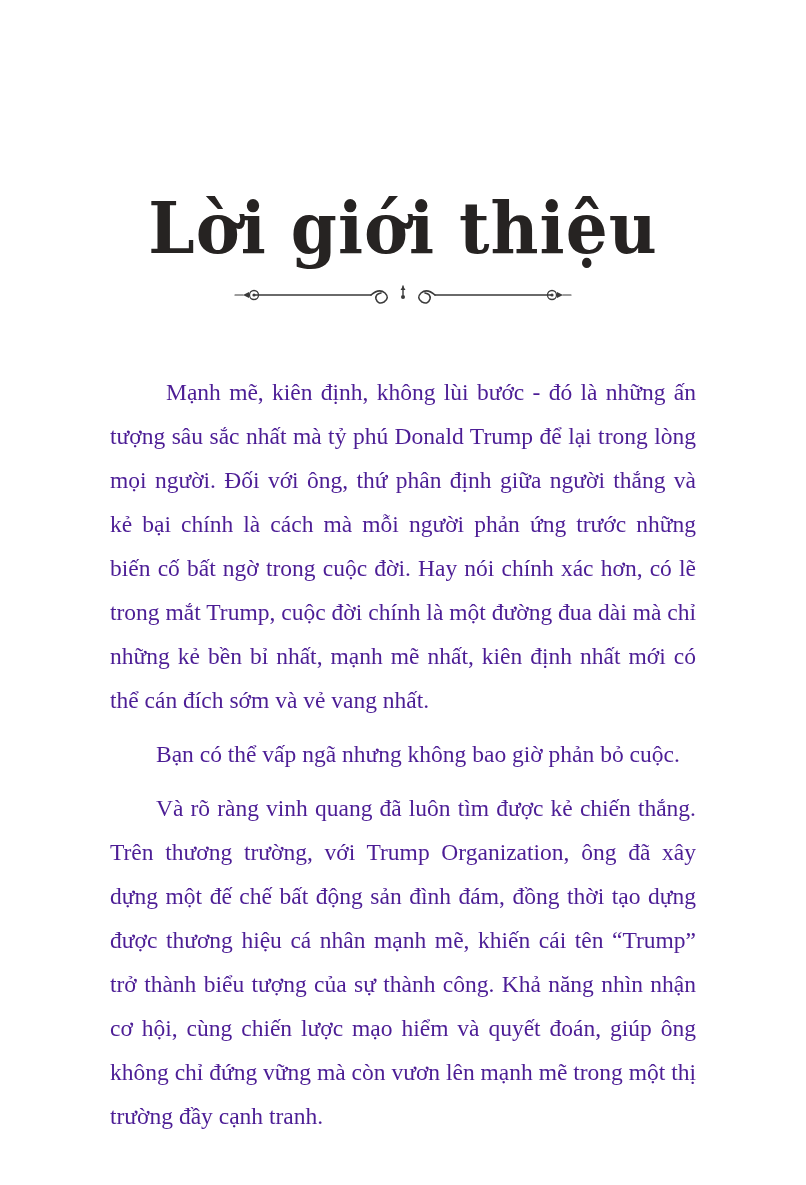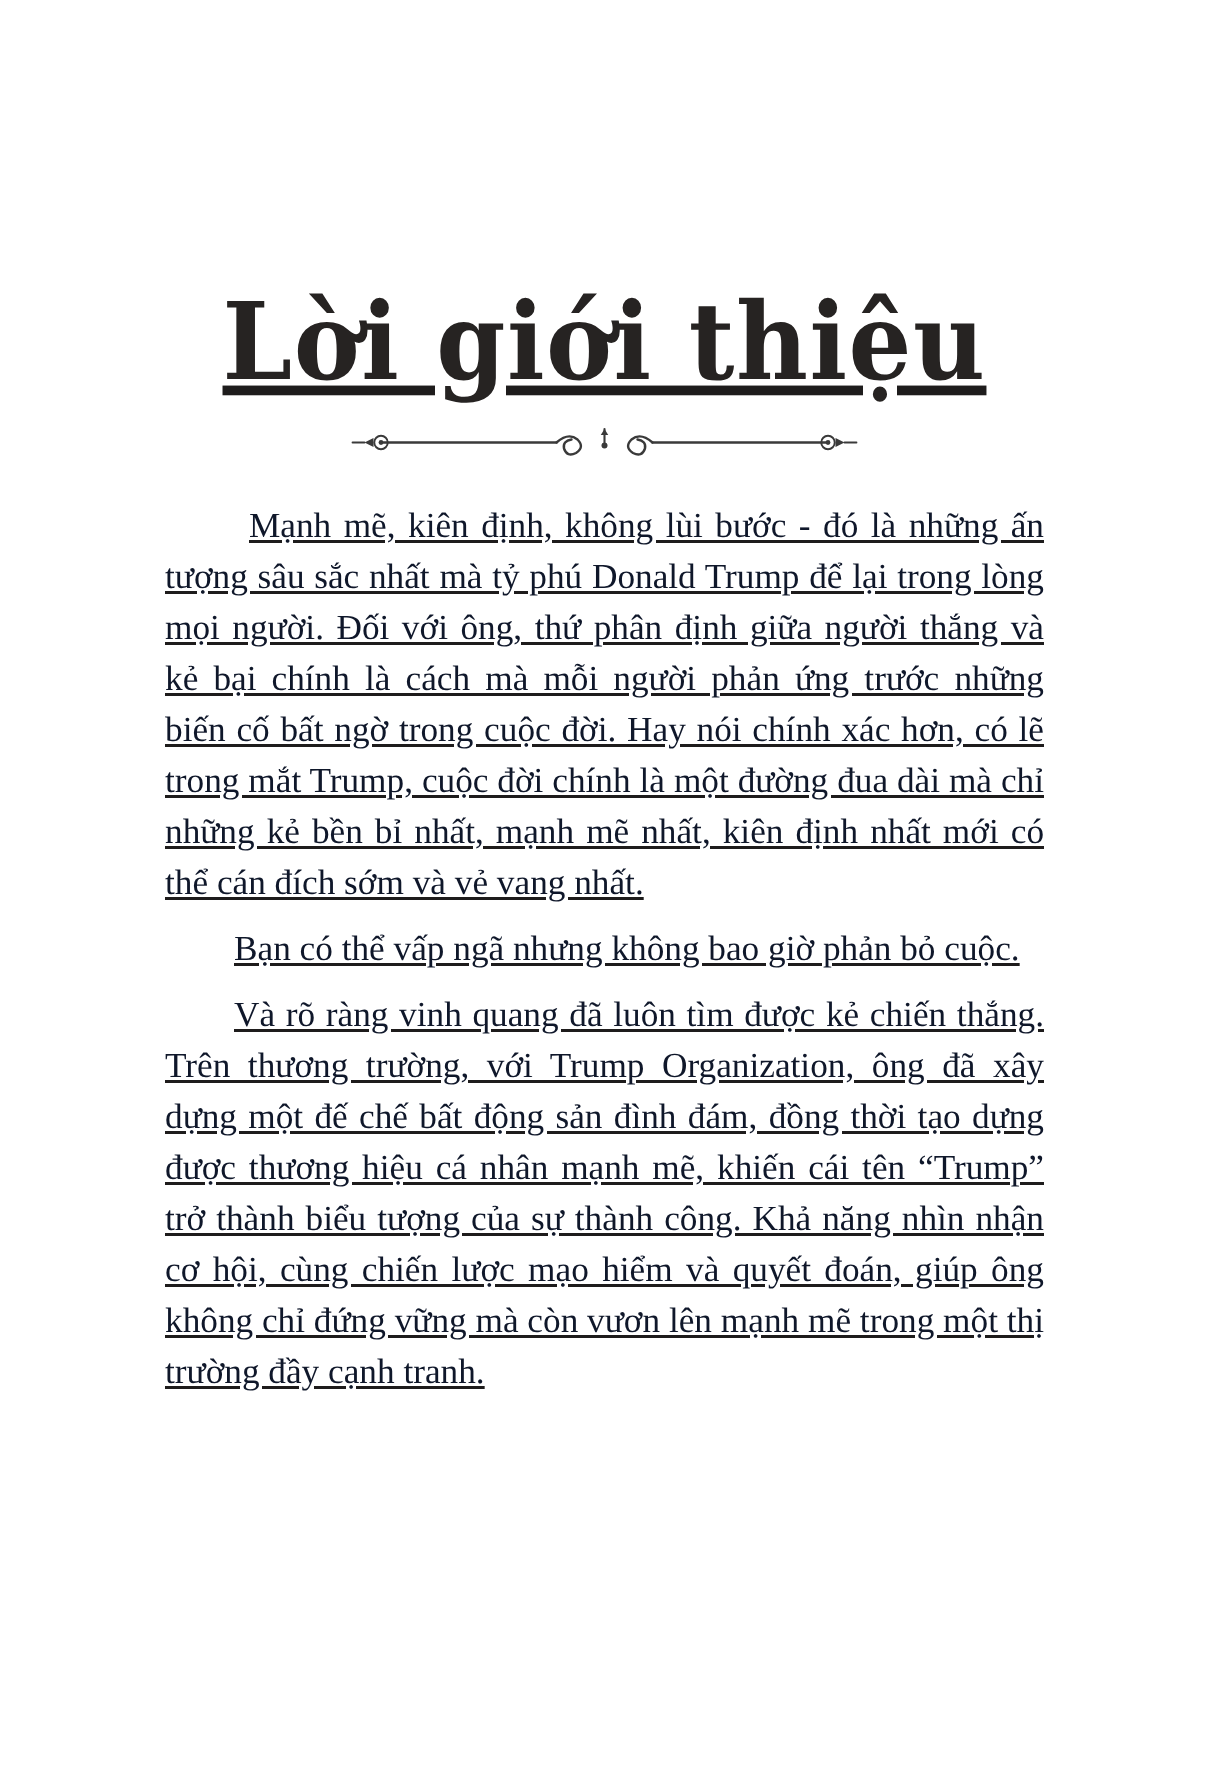--- a/index.html
+++ b/index.html
@@ -8,21 +8,20 @@
     background: #ffffff;
   }
   .page {
     position: relative;
     width: 806px;
     height: 1185px;
     background: #ffffff;
     overflow: hidden;
     font-family: "Liberation Serif", serif;
     color: #1e1c1c;
-    text-decoration: underline;
   }
   .chapter-title {
     margin: 0;
     padding-top: 178px;
     text-align: center;
     font-family: "DejaVu Serif", serif;
     font-weight: 700;
     font-size: 66px;
     line-height: 1.0;
     letter-spacing: 1px;
@@ -34,26 +33,26 @@
     width: 340px;
     margin: 36px auto 0 auto;
     text-align: center;
   }
   .divider-wrap svg {
     display: block;
     width: 100%;
     height: 28px;
   }
   .body-text {
-    margin: 26px auto 0 auto;
+    margin: 62px auto 0 auto;
     width: 586px;
     font-size: 23.5px;
-    line-height: 34px;
+    line-height: 44px;
     text-align: justify;
-    color: #0f172a;
+    color: #4c1d95;
   }
   .body-text p {
     margin: 0 0 10px 0;
     text-indent: 46px;
   }
   .body-text p.first {
     text-indent: 56px;
   }
 </style>
 </head>

